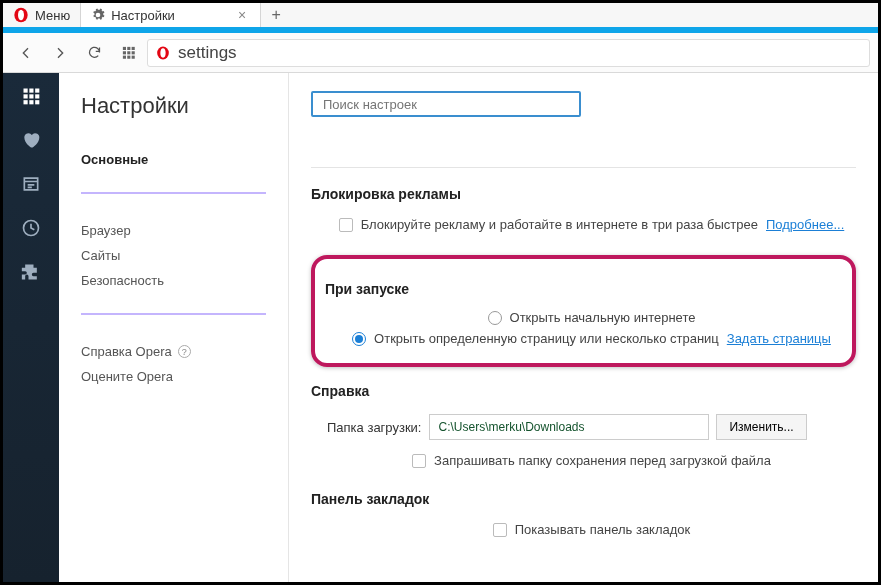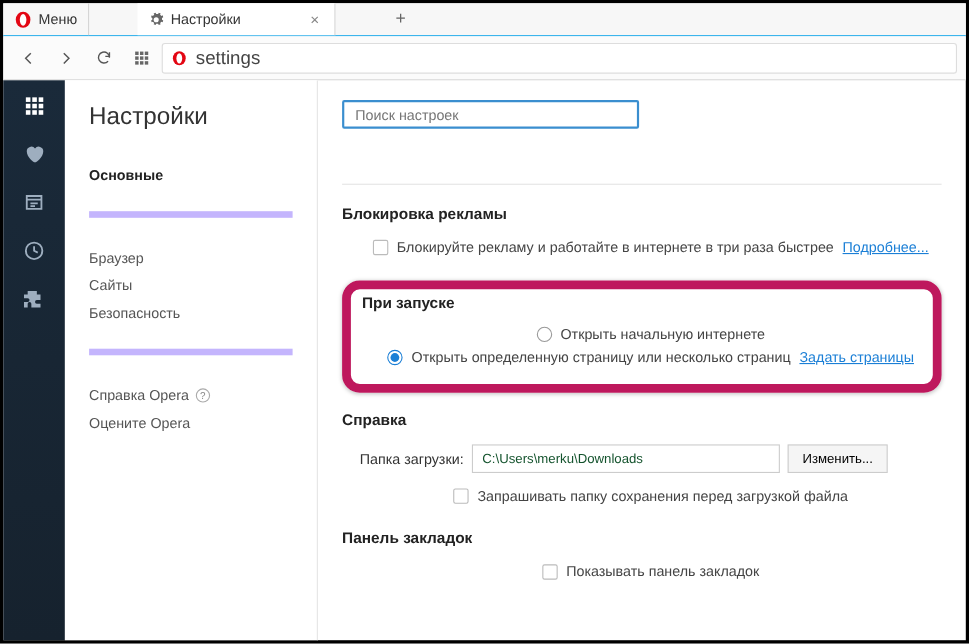--- a/index.html
+++ b/index.html
@@ -1,20 +1,20 @@
 <!DOCTYPE html>
 <html><head>
 <meta charset="utf-8">
 <style>
   * { box-sizing: border-box; margin: 0; padding: 0; }
   body { font-family: "Segoe UI", Arial, sans-serif; font-size: 13px; color: #333; background: #000; }
   .window { width: 881px; height: 585px; margin: 0 auto; background: #fff; border: 3px solid #000; display: flex; flex-direction: column; position: relative; }
 
   
-  .titlebar { height: 30px; background: #f7f7f7; border-bottom: 1px solid #0ea5e9; display: flex; align-items: stretch; gap: 44px; }
+  .titlebar { height: 30px; background: #f7f7f7; border-bottom: 6px solid #0ea5e9; display: flex; align-items: stretch; }
   .menu-btn { display: flex; align-items: center; gap: 6px; padding: 0 10px; border-right: 1px solid #d5d5d5; cursor: pointer; }
   .opera-o { width: 16px; height: 16px; }
   .tab { display: flex; align-items: center; gap: 6px; padding: 0 10px; border-right: 1px solid #d5d5d5; background: #fff; min-width: 180px; }
   .tab-close { color: #888; font-size: 14px; margin-left: auto; cursor: pointer; padding: 0 4px; }
   .newtab { display: flex; align-items: center; justify-content: center; width: 30px; color: #666; font-size: 16px; cursor: pointer; }
 
   
   .addrbar { height: 40px; background: #fbfbfb; border-bottom: 1px solid #d9d9d9; display: flex; align-items: center; gap: 4px; padding: 0 8px; }
   .nav-btn { width: 30px; height: 30px; display: flex; align-items: center; justify-content: center; color: #555; cursor: pointer; border-radius: 3px; }
   .url-field { flex: 1; height: 28px; border: 1px solid #ddd; border-radius: 3px; background: #fff; display: flex; align-items: center; gap: 8px; padding: 0 8px; }
@@ -24,41 +24,41 @@
   .body { flex: 1; display: flex; min-height: 0; }
 
   
   .vsidebar { width: 56px; background: linear-gradient(180deg, #1a2a3a 0%, #16222e 100%); display: flex; flex-direction: column; align-items: center; padding-top: 12px; gap: 22px; }
   .vicon { width: 22px; height: 22px; color: #9eaebf; display: flex; align-items: center; justify-content: center; cursor: pointer; }
   .vicon.active { color: #fff; }
 
   
   .settingsnav { width: 230px; background: #fff; border-right: 1px solid #e5e5e5; padding: 20px 22px; }
   .settings-title { font-size: 22px; font-weight: 400; color: #333; margin-bottom: 28px; }
-  .navgroup { margin-bottom: 24px; border-bottom: 6px solid #c4b5fd; padding-bottom: 20px; }
+  .navgroup { margin-bottom: 24px; border-bottom: 2px solid #c4b5fd; padding-bottom: 20px; }
   .navgroup:last-child { border-bottom: none; }
   .navitem { padding: 5px 0; color: #555; font-size: 13px; cursor: pointer; display: flex; align-items: center; gap: 6px; }
   .navitem.selected { font-weight: 600; color: #222; }
   .help-icon { width: 13px; height: 13px; border: 1px solid #aaa; border-radius: 50%; font-size: 9px; color: #888; display: inline-flex; align-items: center; justify-content: center; }
 
   
   .content { flex: 1; padding: 18px 22px; overflow-y: auto; }
   .search-box { width: 270px; height: 26px; border: 2px solid #3a8ecf; border-radius: 2px; padding: 0 10px; font-size: 13px; color: #888; outline: none; margin-bottom: 36px; }
   hr.sep { border: none; border-top: 1px solid #e4e4e4; margin: 14px 0 18px; }
 
   .section-title { font-size: 14px; font-weight: 600; color: #222; margin-bottom: 12px; }
   .row { display: flex; align-items: center; gap: 8px; padding: 3px 0 3px 16px; font-size: 13px; color: #444; justify-content: center; }
   .row label { cursor: pointer; }
   .checkbox { width: 14px; height: 14px; border: 1px solid #bbb; border-radius: 2px; background: #fff; flex-shrink: 0; cursor: pointer; }
   .radio { width: 14px; height: 14px; border: 1px solid #999; border-radius: 50%; background: #fff; flex-shrink: 0; cursor: pointer; position: relative; }
   .radio.checked { border-color: #1b7fd6; }
   .radio.checked::after { content: ""; position: absolute; inset: 2px; border-radius: 50%; background: #1b7fd6; }
   a.link { color: #1b7fd6; text-decoration: underline; cursor: pointer; }
 
-  .highlight-box { border: 8px solid #be185d; border-radius: 16px; padding: 4px 10px 14px; margin: 6px 0 16px; box-shadow: 0 1px 4px rgba(0,0,0,0.25); }
+  .highlight-box { border: 4px solid #be185d; border-radius: 16px; padding: 22px 10px 14px; margin: 6px 0 16px; box-shadow: 0 1px 4px rgba(0,0,0,0.25); }
 
   .dlrow { display: flex; align-items: center; gap: 8px; padding: 3px 0 10px 16px; font-size: 13px; }
   .dlpath { width: 280px; height: 26px; border: 1px solid #ccc; background: #fff; padding: 0 8px; font-size: 12px; color: #14532d; display: flex; align-items: center; }
   .dlbtn { height: 26px; border: 1px solid #ccc; background: #f5f5f5; padding: 0 12px; font-size: 12px; cursor: pointer; margin-left: -1px; }
 
   .section { margin-bottom: 20px; }
 </style>
 </head>
 <body>
 

